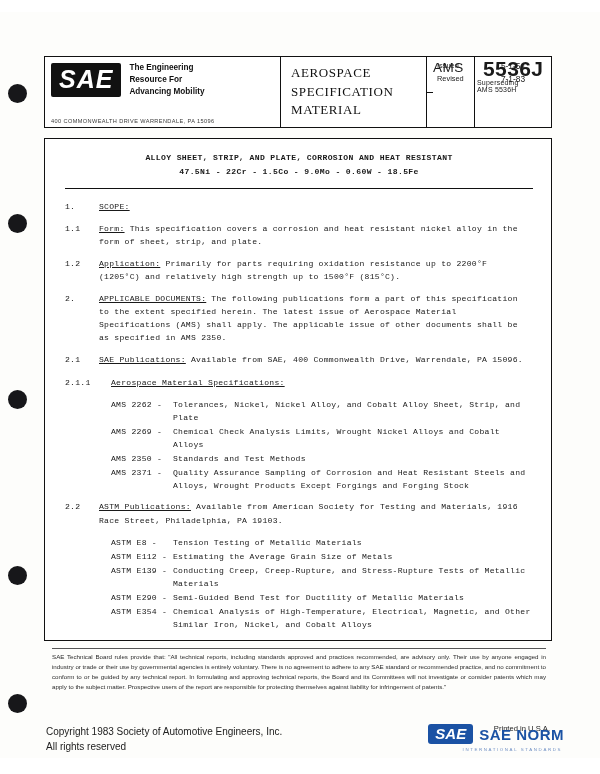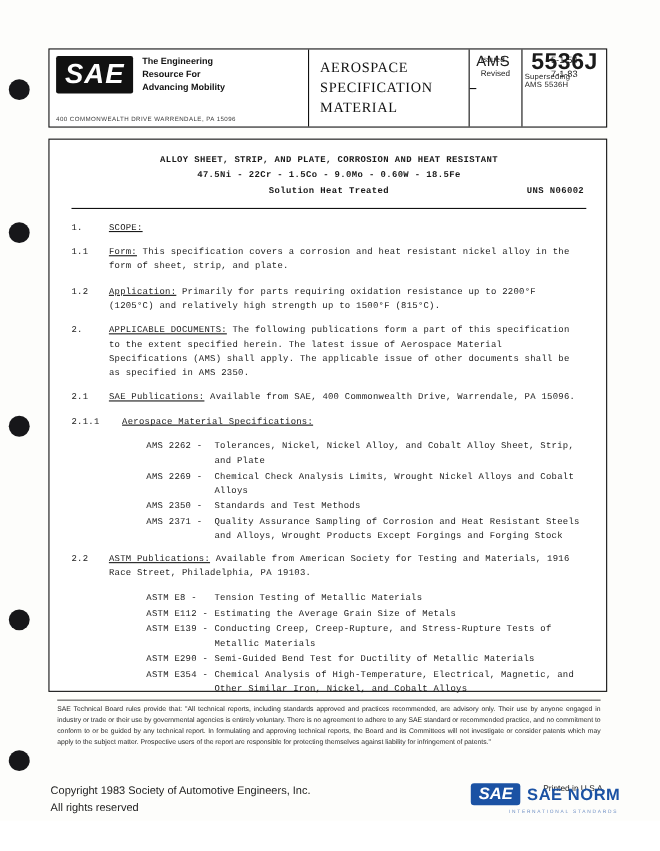--- a/index.html
+++ b/index.html
@@ -10,21 +10,21 @@
     width: 600px;
     height: 774px;
     background: #ffffff;
     font-family: "Liberation Mono", monospace;
     color: #1a1a1a;
     position: relative;
     overflow: hidden;
   }
   .page {
     position: absolute;
-    left: 0; top: 0;
+    left: 0; top: 12px;
     width: 600px;
     height: 746px;
     background: #fdfdfb;
   }
   
   .hole {
     position: absolute;
     left: 8px;
     width: 19px;
     height: 19px;
@@ -223,21 +223,21 @@
   }
   .sub-item {
     display: flex;
     margin-bottom: 1px;
   }
   .sub-key {
     width: 62px;
     flex: 0 0 62px;
   }
   .sub-val { flex: 1; }
-  .indent-list { margin-left: 68px; }
+  .indent-list { margin-left: 46px; }
   .blockgap { height: 7px; }
 
   
   .legal {
     position: absolute;
     left: 52px;
     top: 636px;
     width: 494px;
     font-family: "Liberation Sans", sans-serif;
     font-size: 6.2px;
@@ -353,24 +353,20 @@
         </div>
       </div>
     </div>
   </div>
 
   <div class="body-box">
 
     <div class="title-block">
       <div>ALLOY SHEET, STRIP, AND PLATE, CORROSION AND HEAT RESISTANT</div>
       <div>47.5Ni - 22Cr - 1.5Co - 9.0Mo - 0.60W - 18.5Fe</div>
-      <div class="t3">
-        <span>Solution Heat Treated</span>
-        <span class="uns">UNS N06002</span>
-      </div>
     </div>
 
     <hr class="rule">
 
     <div class="doc">
 
       <div class="para">
         <div class="num">1.</div>
         <div class="txt u">SCOPE:</div>
       </div>

